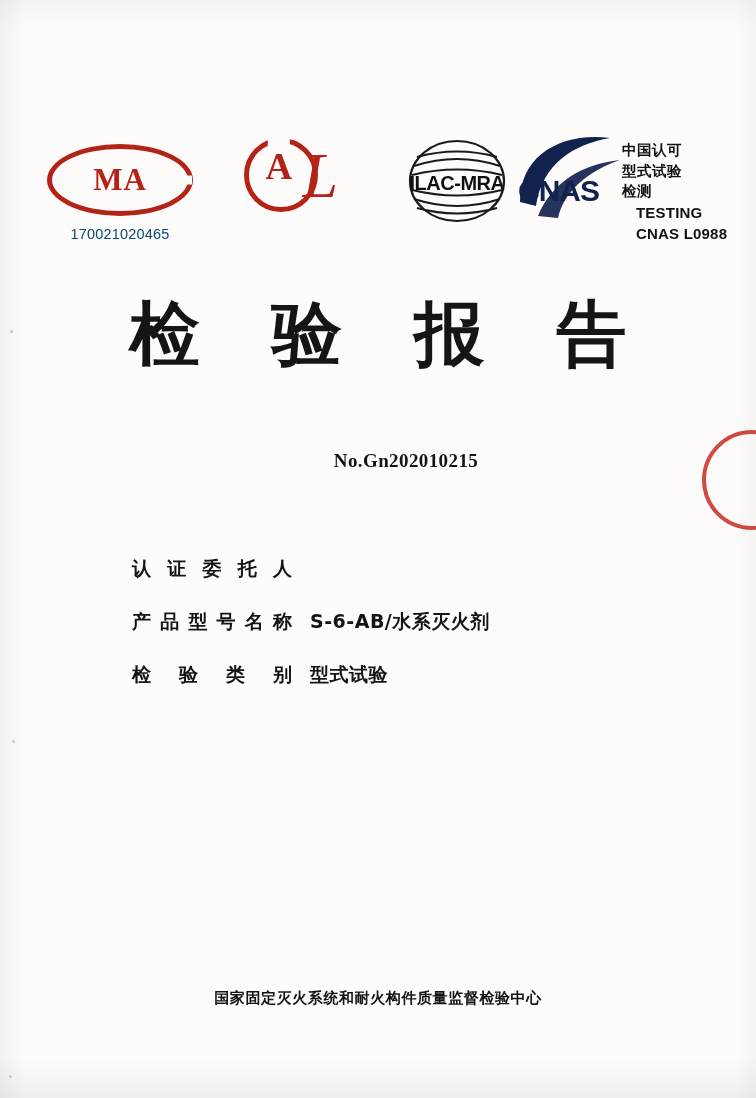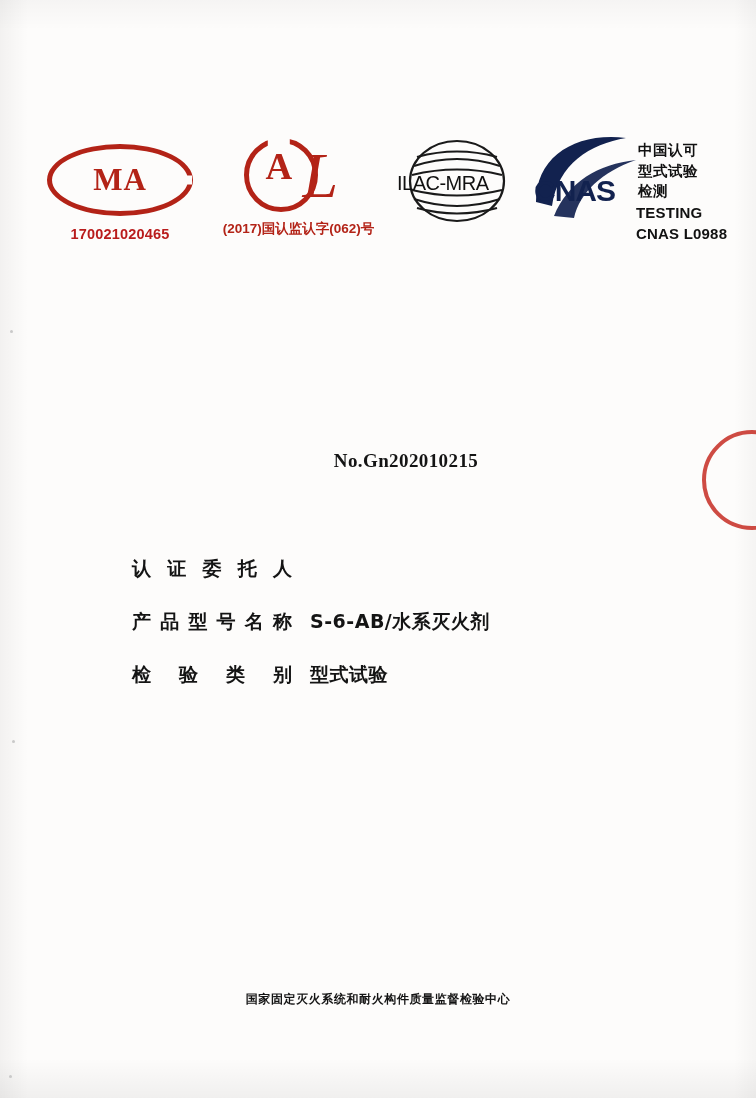--- a/index.html
+++ b/index.html
@@ -81,23 +81,23 @@
     right: -4px;
     top: 50%;
     width: 16px;
     height: 9px;
     background: #fdfcfb;
     transform: translateY(-50%);
   }
   .cma-code {
     margin-top: 10px;
     font-family: "Liberation Sans", sans-serif;
-    font-weight: bold;
+    font-weight: normal;
     font-size: 14.5px;
-    color: #b91c1c;
+    color: #0c4a6e;
     letter-spacing: 0.2px;
   }
 
   
   .cal { left: 206px; top: 14px; width: 185px; }
   .cal-mark {
     width: 118px; height: 82px;
     margin: 0 auto;
     position: relative;
   }
@@ -145,29 +145,29 @@
   }
 
   
   .ilac { left: 392px; top: 18px; width: 130px; }
   .ilac-mark { width: 120px; height: 86px; margin: 0 auto; position: relative; }
   .ilac-text {
     position: absolute;
     left: 0; right: 0;
     top: 34px;
     font-family: "Liberation Sans", sans-serif;
-    font-weight: normal;
+    font-weight: bold;
     font-size: 20px;
     letter-spacing: -0.5px;
     color: #111;
-    text-align: left;
-  }
-
-  
-  .cnas { left: 528px; top: 10px; width: 120px; }
+    text-align: center;
+  }
+
+  
+  .cnas { left: 512px; top: 10px; width: 120px; }
   .cnas-mark { width: 120px; height: 96px; position: relative; }
   .cnas-word {
     position: absolute;
     left: 6px;
     top: 44px;
     font-family: "Liberation Sans", sans-serif;
     font-weight: bold;
     font-size: 30px;
     letter-spacing: -1px;
     color: #12224f;
@@ -175,21 +175,21 @@
   .cnas-text {
     position: absolute;
     left: 622px;
     top: 28px;
     width: 120px;
     text-align: left;
     font-family: "Liberation Sans", sans-serif;
     color: #111;
     line-height: 1.42;
   }
-  .cnas-text .cn { font-size: 14.5px; font-weight: bold; letter-spacing: 0.5px; margin-left: 16px; }
+  .cnas-text .cn { font-size: 14.5px; font-weight: bold; letter-spacing: 0.5px; }
   .cnas-text .en { font-size: 15px; font-weight: bold; letter-spacing: 0.2px; margin-left: 14px; }
 
   
   .title {
     position: absolute;
     top: 288px;
     left: 0;
     width: 756px;
     text-align: center;
     font-family: "DejaVu Sans", "Liberation Sans", sans-serif;
@@ -252,21 +252,21 @@
 
   
   .footer {
     position: absolute;
     bottom: 90px;
     left: 0;
     width: 756px;
     text-align: center;
     font-family: "DejaVu Sans", "Liberation Sans", sans-serif;
     font-weight: bold;
-    font-size: 12px;
+    font-size: 15px;
     letter-spacing: 0.6px;
     color: #141414;
   }
 
   
   .seal {
     position: absolute;
     right: -46px;
     top: 430px;
     width: 92px;
@@ -293,21 +293,20 @@
       </div>
       <div class="cma-code">170021020465</div>
     </div>
 
     <div class="logo cal">
       <div class="cal-mark">
         <div class="ring"></div>
         <div class="a">A</div>
         <div class="l">L</div>
       </div>
-      <div class="cal-code">(2017)国认监认字(062)号</div>
     </div>
 
     <div class="logo ilac">
       <div class="ilac-mark">
         <svg width="120" height="86" viewBox="0 0 120 86" aria-hidden="true">
           <g fill="none" stroke="#1a1a1a" stroke-width="2.2">
             <ellipse cx="60" cy="43" rx="47" ry="40"></ellipse>
             <path d="M17 28 q43 -14 86 0"></path>
             <path d="M15 37 q45 -11 90 0"></path>
             <path d="M15 52 q45 11 90 0"></path>
@@ -332,20 +331,21 @@
 
     <div class="cnas-text">
       <div class="cn">中国认可</div>
       <div class="cn">型式试验</div>
       <div class="cn">检测</div>
       <div class="en">TESTING</div>
       <div class="en">CNAS L0988</div>
     </div>
   </div>
 
+  <div class="title">检 验 报 告</div>
 
   <div class="report-no">No.Gn202010215</div>
 
   <div class="seal"></div>
 
   <div class="fields">
 
     <div class="field-row">
       <div class="field-label spread">
         <span>认</span>

